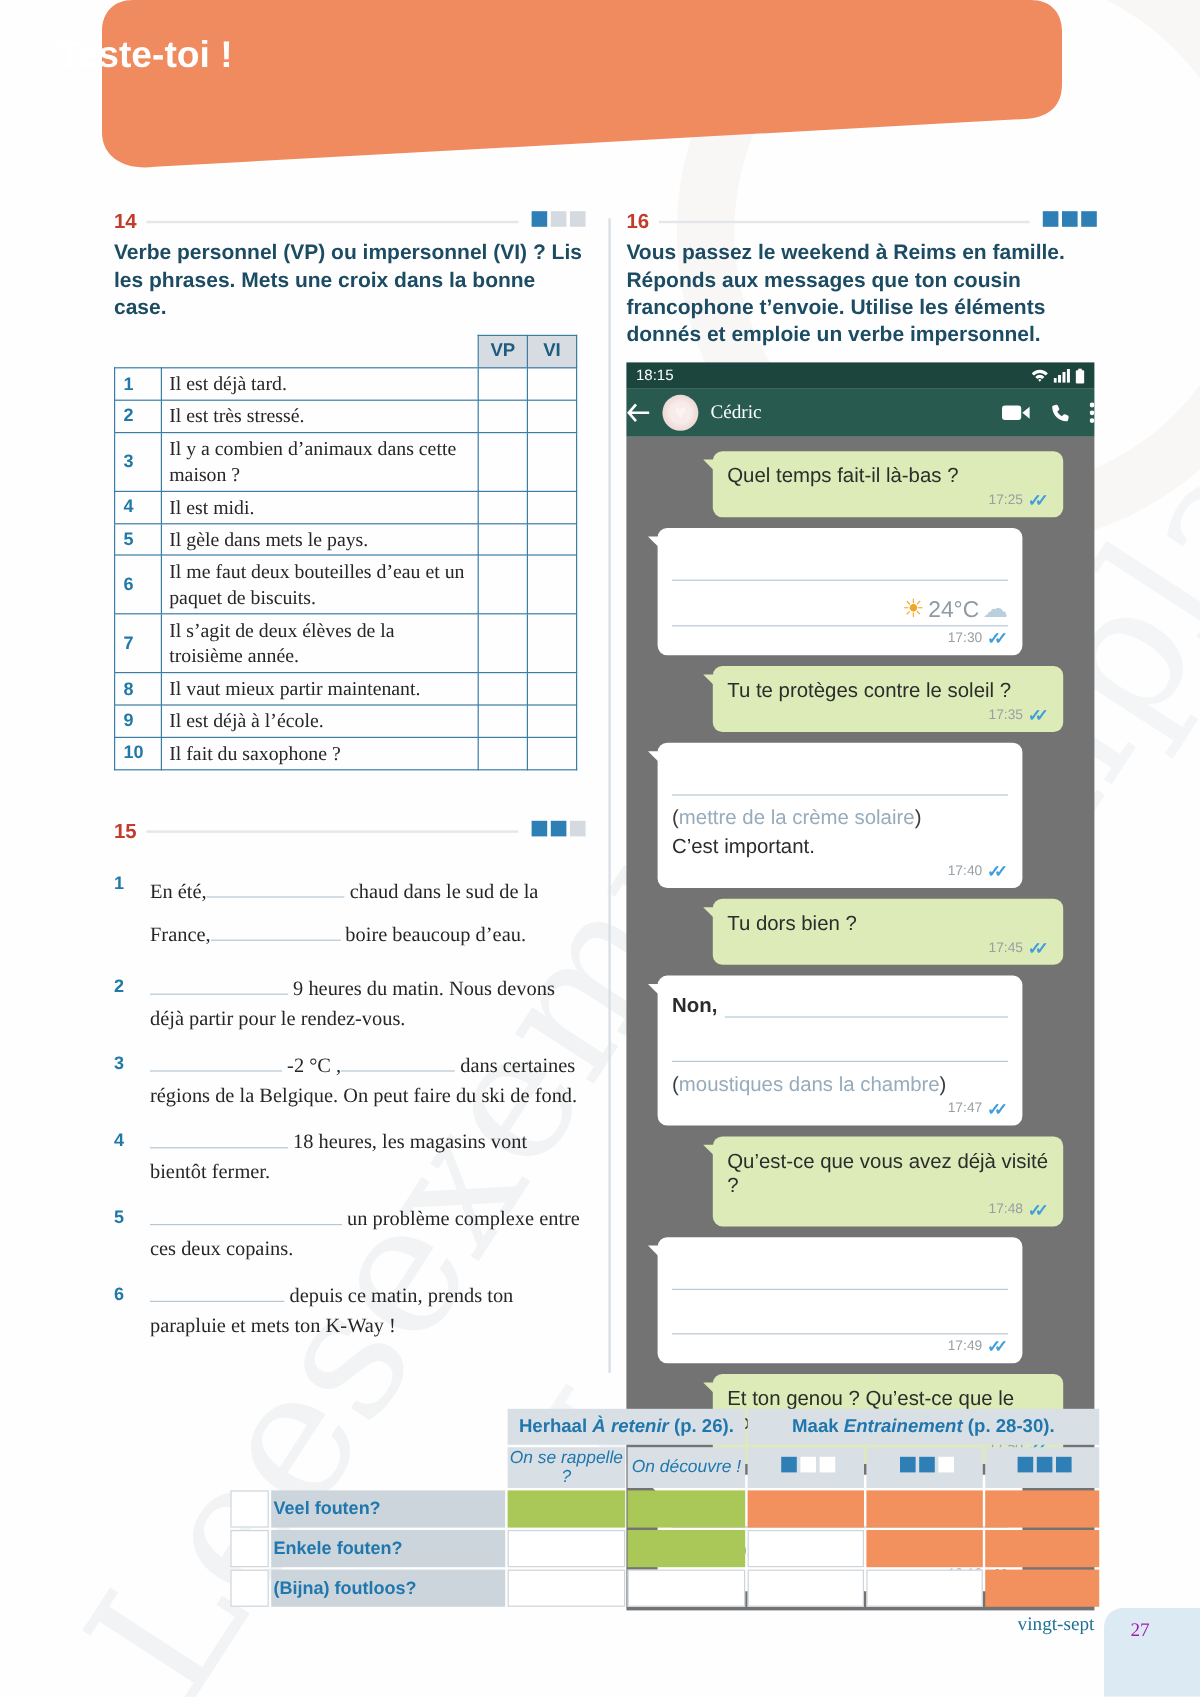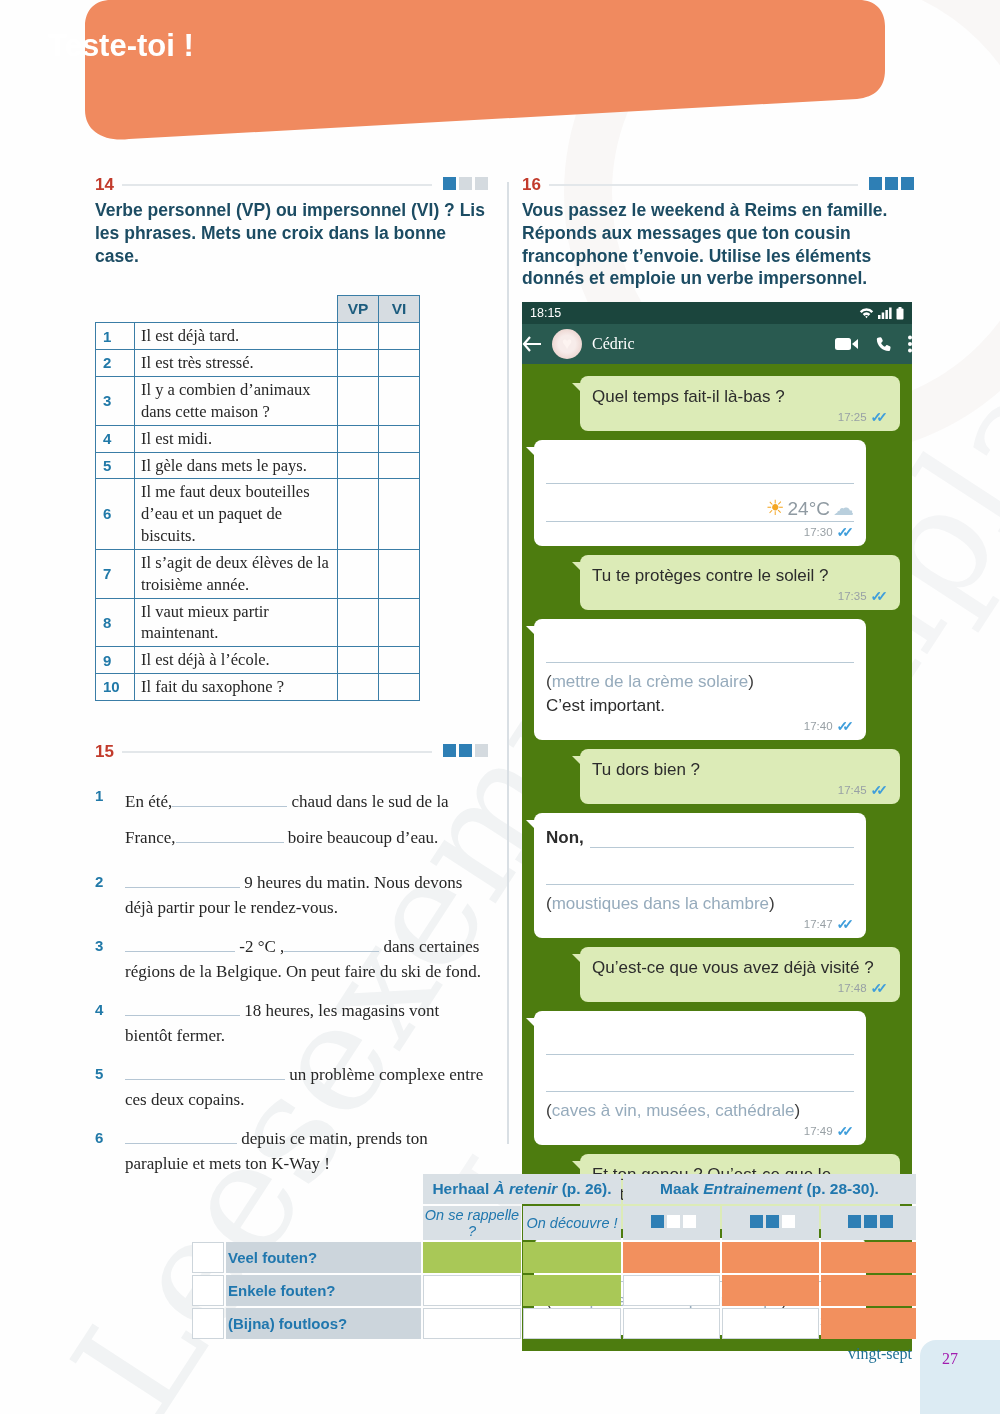--- a/index.html
+++ b/index.html
@@ -21,21 +21,21 @@
   
   .ex-head{display:flex;align-items:center;gap:8px;height:20px;}
   .ex-num{color:#c23b2c;font-weight:bold;font-size:17px;}
   .ex-rule{flex:1;height:2px;background:#e3e7ea;}
   .sq{width:13px;height:13px;display:inline-block;margin-left:3px;}
   .sq.on{background:#2e7fb5;}
   .sq.off{background:#d4dadf;}
   .sq.white{background:#ffffff;}
   .ex-title{color:#1c4c63;font-weight:bold;font-size:17.5px;line-height:1.3;margin-top:4px;}
   
-  table.vp{border-collapse:collapse;margin-top:28px;width:325px;}
+  table.vp{border-collapse:collapse;margin-top:12px;width:386px;}
   table.vp td,table.vp th{border:1.5px solid #3a7da6;}
   table.vp .nohead{border:none;background:transparent;}
   table.vp th{background:#d6dce1;color:#1c5c7e;font-size:15.5px;width:38px;height:24px;}
   table.vp td.rnum{width:30px;color:#2179a8;font-weight:bold;font-size:15px;padding-left:7px;}
   table.vp td.rtxt{font-family:"Liberation Serif",serif;font-size:16.5px;color:#262626;
                    padding:2px 6px;line-height:1.32;}
   table.vp td.box{width:38px;}
   table.vp tr.h1{height:25px;} table.vp tr.h2{height:49px;}
   
   .ex15{margin-top:41px;}
@@ -48,21 +48,21 @@
   
   .phone{position:absolute;left:522px;top:302px;width:390px;z-index:2;}
   .statusbar{height:22px;background:#1b453d;display:flex;align-items:center;color:#fff;
              font-size:12.5px;padding:0 8px;justify-content:space-between;}
   .statusbar .sicons{display:flex;align-items:center;gap:4px;}
   .navbar{height:40px;background:#295a50;display:flex;align-items:center;color:#fff;padding:0 0;gap:10px;}
   .avatar{width:30px;height:30px;border-radius:50%;background:radial-gradient(#f7ecea 40%,#e4c4bd);
           display:flex;align-items:center;justify-content:center;color:#fdf4f1;font-size:17px;flex:none;}
   .cname{font-size:16px;font-family:"Liberation Serif",serif;flex:1;}
   .navbar .nicons{display:flex;align-items:center;gap:16px;}
-  .chat{background:#4d7c0f;padding:12px 12px 16px;display:flex;flex-direction:column;gap:9px;}
+  .chat{background:#737373;padding:12px 26px 16px;display:flex;flex-direction:column;gap:9px;}
   .bubble{position:relative;border-radius:8px;padding:7px 12px 3px;font-size:17px;color:#2c2c2c;}
   .bubble.sent{background:#dcebb7;margin-left:46px;}
   .bubble.sent::before{content:"";position:absolute;left:-8px;top:7px;border-right:9px solid #dcebb7;
                        border-bottom:9px solid transparent;}
   .bubble.reply{background:#ffffff;margin-right:34px;}
   .bubble.reply::before{content:"";position:absolute;left:-8px;top:7px;border-right:9px solid #fff;
                         border-bottom:9px solid transparent;}
   .wline{border-bottom:1.5px solid #b8c9d5;height:36px;}
   .wline.weather{display:flex;align-items:flex-end;justify-content:flex-end;gap:3px;
                  font-size:19px;color:#8f9aa2;padding-bottom:1px;}
@@ -350,21 +350,20 @@
       <div class="bubble sent">
         <div class="textline">Qu’est-ce que vous avez déjà visité ?</div>
         <div class="stamp">
           <span>17:48</span>
           <span class="checks">✓✓</span>
         </div>
       </div>
       <div class="bubble reply">
         <div class="wline"></div>
         <div class="wline"></div>
-        <div class="hintline"><span class="paren">(</span><span>caves à vin, musées, cathédrale</span><span class="paren">)</span></div>
         <div class="stamp">
           <span>17:49</span>
           <span class="checks">✓✓</span>
         </div>
       </div>
       <div class="bubble sent">
         <div class="textline">Et ton genou ? Qu’est-ce que le docteur a dit ?</div>
         <div class="stamp">
           <span>17:50</span>
           <span class="checks">✓✓</span>

